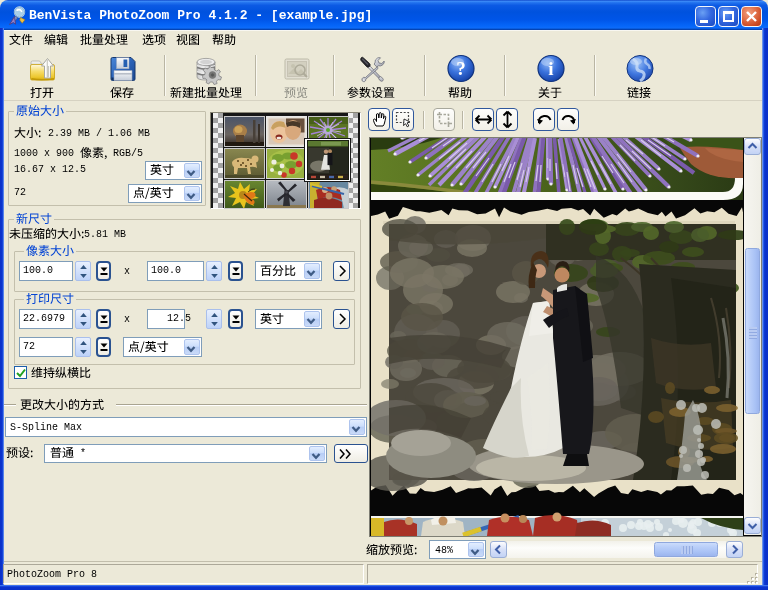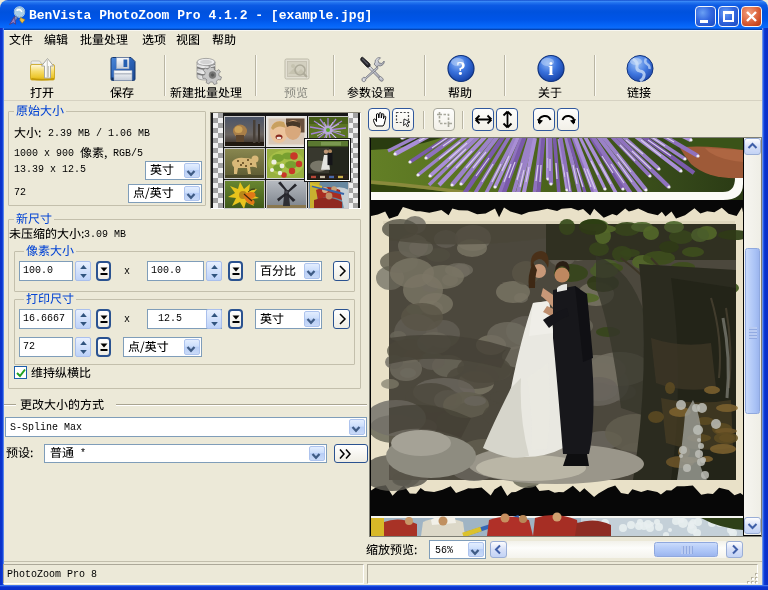--- a/index.html
+++ b/index.html
@@ -220,21 +220,21 @@
   </svg>
 <svg class="t" style="left:13px;top:123px" width="30" height="21" viewBox="0 0 30 21">
     <path d="M1.7 7.3H12.3V8.3H1.7ZM7.6 7.7Q8 9.2 8.7 10.4Q9.3 11.7 10.3 12.6Q11.3 13.5 12.5 14Q12.4 14.1 12.3 14.3Q12.1 14.5 12 14.6Q11.9 14.8 11.8 14.9Q10.5 14.3 9.5 13.3Q8.5 12.3 7.8 10.9Q7.1 9.6 6.7 8ZM6.5 3.9H7.5Q7.5 4.7 7.5 5.7Q7.4 6.6 7.3 7.7Q7.2 8.7 6.8 9.7Q6.5 10.8 5.9 11.7Q5.3 12.7 4.4 13.5Q3.5 14.3 2.2 15Q2.1 14.8 1.9 14.5Q1.7 14.3 1.5 14.1Q2.8 13.6 3.6 12.8Q4.5 12.1 5 11.2Q5.6 10.3 5.9 9.3Q6.2 8.3 6.3 7.4Q6.4 6.4 6.5 5.5Q6.5 4.6 6.5 3.9Z M18.5 4.1H19.6V13.7Q19.6 14.2 19.4 14.4Q19.3 14.7 18.9 14.8Q18.6 14.9 18 14.9Q17.4 15 16.6 15Q16.6 14.8 16.5 14.7Q16.4 14.5 16.4 14.3Q16.3 14.1 16.2 14Q16.6 14 17 14Q17.5 14 17.8 14Q18.1 14 18.2 14Q18.4 14 18.4 13.9Q18.5 13.8 18.5 13.7ZM21.4 7.1 22.4 6.8Q22.9 7.6 23.4 8.6Q23.8 9.6 24.2 10.5Q24.6 11.4 24.7 12.1L23.7 12.6Q23.5 11.8 23.2 10.9Q22.9 10 22.4 9Q21.9 8 21.4 7.1ZM15.4 6.9 16.5 7.1Q16.3 7.9 16 8.9Q15.7 9.9 15.3 10.8Q14.8 11.7 14.3 12.4Q14.2 12.3 14 12.2Q13.8 12.1 13.7 12Q13.5 11.9 13.4 11.8Q13.9 11.2 14.3 10.4Q14.7 9.5 15 8.6Q15.2 7.7 15.4 6.9Z M26.7 9.4Q26.4 9.4 26.1 9.1Q25.9 8.9 25.9 8.5Q25.9 8.1 26.1 7.8Q26.4 7.6 26.7 7.6Q27.1 7.6 27.3 7.8Q27.5 8.1 27.5 8.5Q27.5 8.9 27.3 9.1Q27.1 9.4 26.7 9.4ZM26.7 14.2Q26.4 14.2 26.1 13.9Q25.9 13.7 25.9 13.3Q25.9 12.9 26.1 12.6Q26.4 12.4 26.7 12.4Q27.1 12.4 27.3 12.6Q27.5 12.9 27.5 13.3Q27.5 13.7 27.3 13.9Q27.1 14.2 26.7 14.2Z" fill="#000"></path>
   </svg>
 <div style="position:absolute;left:48px;top:127px;font:10px 'Liberation Mono',monospace;color:#000;line-height:13px;white-space:pre">2.39 MB / 1.06 MB</div>
 <div style="position:absolute;left:14px;top:147px;font:10px 'Liberation Mono',monospace;color:#000;line-height:13px;white-space:pre">1000 x 900</div>
 <svg class="t" style="left:79px;top:143px" width="30" height="21" viewBox="0 0 30 21">
     <path d="M6.7 4.8H9.6V5.5H6.7ZM6.2 7.2V8.3H10.9V7.2ZM5.3 6.4H11.8V9.1H5.3ZM7.2 9.7 7.9 9.3Q8.4 9.7 8.8 10.3Q9.2 10.9 9.4 11.5Q9.6 12.2 9.6 12.8Q9.6 13.4 9.5 13.8Q9.3 14.3 9.1 14.5Q8.8 14.8 8.6 14.9Q8.3 15 8 15Q7.7 15 7.3 14.9Q7.3 14.8 7.2 14.5Q7.2 14.3 7 14.1Q7.3 14.1 7.5 14.1Q7.7 14.2 7.8 14.2Q8 14.2 8.1 14.1Q8.3 14.1 8.4 13.9Q8.6 13.8 8.7 13.4Q8.7 13 8.7 12.6Q8.7 12.1 8.5 11.6Q8.3 11 8 10.5Q7.7 10 7.2 9.7ZM8 10.3 8.6 10.6Q8.2 11 7.5 11.4Q6.9 11.9 6.3 12.2Q5.6 12.6 5 12.8Q4.9 12.6 4.7 12.4Q4.6 12.3 4.5 12.1Q5 12 5.7 11.7Q6.4 11.4 7 11Q7.6 10.7 8 10.3ZM8.6 11.4 9.3 11.8Q8.8 12.3 8 12.9Q7.3 13.4 6.5 13.8Q5.7 14.3 4.9 14.5Q4.8 14.4 4.6 14.2Q4.5 14 4.3 13.8Q5.1 13.6 5.9 13.2Q6.7 12.9 7.4 12.4Q8.2 11.9 8.6 11.4ZM11.3 9.5 11.9 10.2Q11.5 10.4 11 10.7Q10.6 10.9 10.1 11.2Q9.6 11.4 9.2 11.6L8.7 11.1Q9.1 10.9 9.6 10.6Q10 10.4 10.5 10.1Q11 9.8 11.3 9.5ZM6.8 3.9 7.7 4.1Q7.3 5 6.5 6Q5.8 6.9 4.7 7.7Q4.6 7.6 4.5 7.5Q4.4 7.4 4.3 7.3Q4.2 7.2 4.1 7.1Q4.7 6.6 5.3 6.1Q5.8 5.5 6.2 5Q6.6 4.4 6.8 3.9ZM9.3 4.8H9.5L9.7 4.7L10.2 5.1Q9.9 5.6 9.5 6.2Q9.1 6.7 8.7 7.1Q8.6 7 8.4 6.8Q8.3 6.6 8.2 6.5Q8.4 6.3 8.6 6.1Q8.8 5.8 9 5.5Q9.2 5.2 9.3 4.9ZM10.6 10.6Q10.7 11.2 11 11.8Q11.3 12.4 11.8 12.8Q12.2 13.3 12.7 13.6Q12.5 13.7 12.3 13.9Q12.1 14.1 12 14.3Q11.2 13.8 10.7 12.8Q10.1 11.9 9.8 10.8ZM8.3 6.7H9V6.8Q9 7.1 9 7.5Q8.9 7.9 8.7 8.4Q8.5 8.8 8 9.3Q7.6 9.8 6.8 10.2Q6.1 10.7 5 11Q4.9 10.9 4.7 10.7Q4.6 10.5 4.4 10.4Q5.5 10.1 6.2 9.7Q6.9 9.3 7.3 8.9Q7.7 8.5 7.9 8.1Q8.1 7.7 8.2 7.3Q8.3 7 8.3 6.7ZM4.1 3.9 5 4.2Q4.7 5.2 4.2 6.2Q3.7 7.2 3.1 8.1Q2.5 9 1.9 9.7Q1.8 9.6 1.7 9.4Q1.6 9.2 1.5 9Q1.4 8.8 1.3 8.7Q1.9 8.1 2.4 7.4Q2.9 6.6 3.4 5.7Q3.8 4.8 4.1 3.9ZM2.9 7.2 3.8 6.2 3.8 6.3V14.9H2.9Z M21.1 10.7 21.8 10.2Q22.2 10.5 22.7 10.8Q23.1 11.1 23.5 11.5Q23.9 11.8 24.2 12.1L23.4 12.6Q23.2 12.3 22.8 12Q22.4 11.6 21.9 11.3Q21.5 10.9 21.1 10.7ZM20.6 13 21.3 12.5Q21.8 12.7 22.4 13Q22.9 13.3 23.4 13.6Q24 13.9 24.3 14.2L23.5 14.8Q23.2 14.5 22.7 14.2Q22.2 13.9 21.7 13.6Q21.1 13.2 20.6 13ZM16.5 12.5 17.4 12.8Q17 13.2 16.4 13.6Q15.9 13.9 15.3 14.3Q14.8 14.6 14.3 14.8Q14.2 14.7 14.1 14.6Q13.9 14.5 13.8 14.4Q13.6 14.2 13.5 14.2Q14.3 13.8 15.1 13.4Q15.9 13 16.5 12.5ZM18.5 3.9H19.5V8.2H18.5ZM14.2 4.8H23.8V5.5H14.2ZM14.9 6.2H23.2V7H14.9ZM13.6 7.7H24.4V8.5H13.6ZM14.4 12.4Q14.4 12.3 14.3 12.2Q14.3 12 14.2 11.9Q14.2 11.7 14.2 11.6Q14.5 11.5 14.9 11.4Q15.3 11.3 15.8 11.1Q16.1 11.1 16.5 10.9Q17 10.7 17.5 10.5Q18.1 10.3 18.8 10Q19.4 9.7 20.1 9.4Q20.7 9.1 21.3 8.7L22 9.4Q20.3 10.3 18.5 10.9Q16.7 11.6 15 12V12.1Q15 12.1 14.9 12.1Q14.8 12.1 14.7 12.2Q14.6 12.2 14.5 12.3Q14.4 12.4 14.4 12.4ZM14.4 12.4 14.4 11.8 15 11.5 22.7 11.2Q22.7 11.3 22.8 11.5Q22.8 11.7 22.9 11.8Q21 11.9 19.7 12Q18.4 12.1 17.5 12.1Q16.6 12.2 16 12.2Q15.5 12.3 15.1 12.3Q14.8 12.3 14.7 12.3Q14.5 12.4 14.4 12.4ZM15.3 10.5Q15.3 10.4 15.2 10.2Q15.2 10.1 15.1 9.9Q15.1 9.8 15 9.7Q15.2 9.7 15.4 9.6Q15.6 9.5 15.9 9.4Q16.1 9.4 16.5 9.2Q16.9 9 17.4 8.7Q17.9 8.4 18.3 8.1L19 8.7Q18.2 9.1 17.4 9.5Q16.6 9.8 15.9 10.1V10.1Q15.9 10.1 15.8 10.1Q15.7 10.2 15.6 10.2Q15.5 10.3 15.4 10.4Q15.3 10.4 15.3 10.5ZM15.3 10.5 15.3 9.9 15.8 9.7 20.2 9.5Q20.1 9.6 20.1 9.8Q20 10 20 10.1Q18.8 10.2 18 10.2Q17.2 10.3 16.7 10.3Q16.2 10.3 15.9 10.4Q15.7 10.4 15.5 10.4Q15.4 10.5 15.3 10.5ZM18.7 11.6H19.7V13.9Q19.7 14.3 19.6 14.5Q19.5 14.7 19.1 14.8Q18.8 14.9 18.4 14.9Q17.9 14.9 17.3 14.9Q17.2 14.7 17.1 14.5Q17 14.2 16.9 14Q17.3 14 17.6 14.1Q17.9 14.1 18.1 14.1Q18.4 14.1 18.5 14.1Q18.6 14 18.7 14Q18.7 14 18.7 13.9Z M25.9 16.3 25.6 15.6Q26.2 15.4 26.5 14.9Q26.9 14.5 26.9 14L26.8 12.9L27.3 13.8Q27.2 13.9 27 14Q26.9 14 26.7 14Q26.4 14 26.2 13.8Q25.9 13.6 25.9 13.2Q25.9 12.8 26.2 12.6Q26.4 12.4 26.8 12.4Q27.2 12.4 27.5 12.8Q27.7 13.1 27.7 13.7Q27.7 14.6 27.2 15.3Q26.8 16 25.9 16.3Z" fill="#000"></path>
   </svg>
 <div style="position:absolute;left:113px;top:147px;font:10px 'Liberation Mono',monospace;color:#000;line-height:13px;white-space:pre">RGB/5</div>
-<div style="position:absolute;left:14px;top:163px;font:10px 'Liberation Mono',monospace;color:#000;line-height:13px;white-space:pre">13.39 x 12.5</div>
+<div style="position:absolute;left:14px;top:163px;font:10px 'Liberation Mono',monospace;color:#000;line-height:13px;white-space:pre">16.67 x 12.5</div>
 <div class="cb" style="left:145px;top:161px;width:57px;height:19px">
     <div class="cbb">
       <svg class="a" style="right:3px;top:6px" width="10" height="8">
         <path d="M1.5 1 L5 4.8 L8.5 1" stroke="#3F5C85" stroke-width="2.2" fill="none"></path>
       </svg>
     </div>
   </div>
 <svg class="t" style="left:149px;top:160px" width="27" height="21" viewBox="0 0 27 21">
     <path d="M1.7 10.6H12.3V11.6H1.7ZM2.9 7.8H11.2V11H10.2V8.7H3.8V11H2.9ZM6.4 6.5H7.5V9.8Q7.5 10.5 7.3 11.1Q7.2 11.7 6.9 12.2Q6.6 12.8 6 13.3Q5.4 13.8 4.4 14.2Q3.5 14.7 2 15Q2 14.9 1.9 14.7Q1.8 14.6 1.7 14.4Q1.5 14.3 1.4 14.2Q2.8 13.9 3.7 13.5Q4.6 13.1 5.2 12.7Q5.7 12.3 6 11.8Q6.3 11.3 6.4 10.8Q6.4 10.3 6.4 9.8ZM7.6 11Q8.2 12.3 9.4 13.1Q10.7 13.9 12.6 14.1Q12.5 14.2 12.4 14.4Q12.3 14.5 12.2 14.7Q12.1 14.9 12 15Q10.7 14.8 9.6 14.3Q8.6 13.8 7.9 13Q7.2 12.3 6.7 11.2ZM1.8 5H12.2V5.9H1.8ZM4.3 3.9H5.3V7.1H4.3ZM8.7 3.9H9.6V7.1H8.7Z M13.6 6.4H24.4V7.4H13.6ZM20.6 3.9H21.6V13.6Q21.6 14.1 21.4 14.4Q21.3 14.7 20.9 14.8Q20.5 14.9 19.8 15Q19.1 15 18.1 15Q18.1 14.8 18 14.6Q18 14.5 17.9 14.3Q17.8 14.1 17.7 13.9Q18.3 13.9 18.8 13.9Q19.3 13.9 19.6 13.9Q20 13.9 20.2 13.9Q20.4 13.9 20.5 13.8Q20.6 13.8 20.6 13.6ZM15 9.1 15.8 8.6Q16.2 9 16.7 9.5Q17.1 10.1 17.5 10.6Q17.8 11.1 18 11.6L17.1 12.1Q17 11.7 16.6 11.1Q16.3 10.6 15.8 10.1Q15.4 9.5 15 9.1Z" fill="#000"></path>
   </svg>
@@ -478,21 +478,21 @@
     <rect x="31" y="38.5" width="5" height="2.5" fill="#C8B048"></rect>
   </svg>
 <div class="gb" style="left:8px;top:219px;width:353px;height:170px"></div>
 <div class="gl" style="left:14px;top:212px;width:40px;height:12px"></div>
 <svg class="t" style="left:15px;top:209px" width="39" height="21" viewBox="0 0 39 21">
     <path d="M8 7.9H12.5V8.8H8ZM1.7 5.2H7V6H1.7ZM1.6 9.9H7.1V10.8H1.6ZM1.5 7.9H7.2V8.7H1.5ZM10.3 8.3H11.2V14.9H10.3ZM2.5 6.2 3.3 6Q3.5 6.4 3.6 6.9Q3.7 7.3 3.8 7.7L2.9 7.9Q2.9 7.6 2.8 7.1Q2.7 6.6 2.5 6.2ZM5.5 6 6.4 6.2Q6.2 6.7 6 7.3Q5.8 7.8 5.6 8.2L4.8 8Q4.9 7.7 5 7.4Q5.2 7 5.3 6.7Q5.4 6.3 5.5 6ZM11.4 4.1 12.2 4.8Q11.6 5 10.9 5.2Q10.1 5.4 9.4 5.5Q8.6 5.7 7.9 5.8Q7.9 5.6 7.8 5.4Q7.7 5.2 7.6 5.1Q8.3 4.9 9 4.8Q9.7 4.6 10.3 4.5Q10.9 4.3 11.4 4.1ZM3.5 4.1 4.4 3.9Q4.6 4.2 4.8 4.7Q5 5.1 5.1 5.4L4.2 5.7Q4.1 5.4 3.9 4.9Q3.7 4.5 3.5 4.1ZM4 8.4H4.9V13.8Q4.9 14.1 4.8 14.3Q4.7 14.5 4.5 14.6Q4.3 14.7 4 14.7Q3.6 14.7 3.2 14.7Q3.2 14.5 3.1 14.3Q3 14.1 2.9 13.9Q3.2 13.9 3.5 13.9Q3.7 13.9 3.8 13.9Q4 13.9 4 13.8ZM7.6 5.1H8.5V9.2Q8.5 9.8 8.5 10.6Q8.4 11.3 8.3 12.1Q8.2 12.9 7.9 13.6Q7.7 14.3 7.3 14.9Q7.2 14.8 7.1 14.6Q6.9 14.5 6.8 14.4Q6.6 14.3 6.5 14.3Q7 13.6 7.3 12.7Q7.5 11.8 7.6 10.9Q7.6 10 7.6 9.2ZM5.3 11.5 6 11.1Q6.3 11.6 6.5 12.1Q6.8 12.6 7 13L6.3 13.4Q6.1 13 5.9 12.5Q5.6 11.9 5.3 11.5ZM2.6 11.2 3.4 11.4Q3.2 12 2.8 12.6Q2.5 13.2 2.1 13.7Q2 13.6 1.8 13.4Q1.6 13.3 1.5 13.2Q1.8 12.8 2.1 12.3Q2.4 11.7 2.6 11.2Z M20 8.9Q20.5 10.8 21.6 12.1Q22.7 13.5 24.5 14.1Q24.4 14.2 24.3 14.3Q24.1 14.5 24 14.6Q23.9 14.8 23.8 14.9Q22.6 14.5 21.6 13.6Q20.7 12.8 20.1 11.7Q19.5 10.5 19.1 9.1ZM15.7 4.5H23.4V9.2H15.7V8.3H22.4V5.4H15.7ZM15.1 4.5H16.1V7.9Q16.1 8.7 16.1 9.6Q16 10.5 15.8 11.5Q15.6 12.5 15.2 13.4Q14.8 14.3 14.2 15Q14.1 14.9 14 14.8Q13.8 14.6 13.6 14.5Q13.5 14.4 13.4 14.3Q14 13.6 14.3 12.8Q14.7 12 14.8 11.2Q15 10.3 15.1 9.4Q15.1 8.6 15.1 7.9Z M25.6 6.4H36.4V7.4H25.6ZM32.6 3.9H33.6V13.6Q33.6 14.1 33.4 14.4Q33.3 14.7 32.9 14.8Q32.5 14.9 31.8 15Q31.1 15 30.1 15Q30.1 14.8 30 14.6Q30 14.5 29.9 14.3Q29.8 14.1 29.7 13.9Q30.3 13.9 30.8 13.9Q31.3 13.9 31.6 13.9Q32 13.9 32.2 13.9Q32.4 13.9 32.5 13.8Q32.6 13.8 32.6 13.6ZM27 9.1 27.8 8.6Q28.2 9 28.7 9.5Q29.1 10.1 29.5 10.6Q29.8 11.1 30 11.6L29.1 12.1Q29 11.7 28.6 11.1Q28.3 10.6 27.8 10.1Q27.4 9.5 27 9.1Z" fill="#0646D4"></path>
   </svg>
 <svg class="t" style="left:8px;top:224px" width="78" height="21" viewBox="0 0 78 21">
     <path d="M1.7 8.8H12.3V9.8H1.7ZM2.6 5.9H11.5V6.8H2.6ZM6.5 3.9H7.5V15H6.5ZM6.2 9.3 7.1 9.7Q6.6 10.4 6.1 11.1Q5.5 11.8 4.8 12.4Q4.2 13 3.5 13.5Q2.8 14 2.1 14.3Q2 14.2 1.9 14Q1.8 13.9 1.6 13.7Q1.5 13.6 1.4 13.5Q2.1 13.2 2.8 12.7Q3.5 12.3 4.1 11.7Q4.8 11.2 5.3 10.6Q5.8 10 6.2 9.3ZM7.7 9.3Q8.1 9.9 8.7 10.6Q9.2 11.2 9.9 11.7Q10.5 12.3 11.2 12.7Q11.9 13.2 12.6 13.5Q12.5 13.6 12.4 13.7Q12.2 13.9 12.1 14Q12 14.2 11.9 14.3Q11.2 14 10.5 13.5Q9.8 13 9.1 12.4Q8.5 11.7 7.9 11.1Q7.4 10.4 6.9 9.7Z M14.9 4.5H24.5V5.4H14.9ZM14.4 4.5H15.3V8.4Q15.3 9.1 15.2 9.9Q15.2 10.8 15.1 11.7Q15 12.6 14.8 13.4Q14.5 14.3 14.2 15Q14.1 14.9 13.9 14.8Q13.8 14.7 13.6 14.6Q13.5 14.5 13.4 14.4Q13.7 13.8 13.9 13Q14.1 12.2 14.2 11.4Q14.3 10.6 14.3 9.8Q14.4 9 14.4 8.4ZM15.3 13.5H24.4V14.5H15.3ZM16.1 8.6H23.9V9.5H16.1ZM19.3 6H20.3V14.1H19.3ZM21.2 10.8 21.9 10.3Q22.4 10.7 22.9 11.2Q23.4 11.7 23.6 12.1L22.9 12.7Q22.7 12.4 22.5 12.1Q22.2 11.7 21.9 11.4Q21.5 11 21.2 10.8Z M25.8 11.8Q25.8 11.7 25.8 11.6Q25.7 11.4 25.6 11.3Q25.6 11.1 25.5 11Q25.7 11 25.9 10.8Q26.1 10.6 26.4 10.2Q26.5 10.1 26.8 9.7Q27 9.3 27.3 8.8Q27.7 8.3 28 7.7Q28.3 7.1 28.6 6.5L29.3 7Q28.7 8.2 28 9.3Q27.2 10.5 26.4 11.4V11.4Q26.4 11.4 26.3 11.4Q26.3 11.5 26.1 11.5Q26 11.6 25.9 11.7Q25.8 11.8 25.8 11.8ZM25.8 11.8 25.8 11.1 26.2 10.8 28.8 10.2Q28.8 10.4 28.8 10.6Q28.8 10.8 28.8 11Q27.9 11.2 27.4 11.3Q26.8 11.5 26.5 11.6Q26.2 11.7 26.1 11.7Q25.9 11.8 25.8 11.8ZM25.7 8.9Q25.7 8.8 25.7 8.7Q25.6 8.5 25.6 8.4Q25.5 8.2 25.4 8.1Q25.6 8 25.8 7.8Q25.9 7.6 26.1 7.3Q26.2 7.2 26.4 6.8Q26.6 6.5 26.8 6Q27 5.6 27.3 5Q27.5 4.5 27.7 3.9L28.5 4.3Q28.2 5.1 27.9 5.8Q27.5 6.5 27.1 7.2Q26.7 7.9 26.3 8.4V8.5Q26.3 8.5 26.2 8.5Q26.1 8.6 26 8.6Q25.9 8.7 25.8 8.8Q25.7 8.9 25.7 8.9ZM25.7 8.9 25.7 8.2 26.2 8 28.2 7.8Q28.2 8 28.2 8.2Q28.2 8.4 28.2 8.6Q27.4 8.6 27 8.7Q26.6 8.8 26.3 8.8Q26.1 8.8 25.9 8.9Q25.8 8.9 25.7 8.9ZM25.5 13.3Q26.2 13.1 27.2 12.8Q28.1 12.4 29.1 12.1L29.3 12.9Q28.4 13.2 27.4 13.6Q26.5 14 25.7 14.3ZM33.4 7.5 34.4 7.7Q34.2 8.2 34.1 8.8Q33.9 9.3 33.8 9.7L33 9.6Q33.1 9.3 33.1 8.9Q33.2 8.5 33.3 8.2Q33.4 7.8 33.4 7.5ZM29.4 5.1H36.4V6.9H35.5V5.9H30.3V7H29.4ZM30.7 6.7 31.5 6.9Q31.3 7.6 31 8.4Q30.6 9.2 30.2 9.9Q29.8 10.6 29.3 11.1Q29.2 11 29.1 10.8Q28.9 10.6 28.8 10.5Q29.2 10 29.6 9.3Q30 8.7 30.2 8Q30.5 7.3 30.7 6.7ZM31.6 7.2H36.3V8H31.6ZM32.2 11.3H35.6V12.1H32.2ZM31.8 9.2H36.1V14.9H35.2V9.9H32.6V15H31.8ZM30 9.1 30.8 8.3 30.9 8.3V15H30ZM32.1 4.1 32.9 3.9Q33.1 4.2 33.3 4.6Q33.5 4.9 33.6 5.2L32.7 5.5Q32.6 5.3 32.4 4.9Q32.2 4.5 32.1 4.1ZM32.2 13.6H35.6V14.4H32.2Z M38.6 5.8H42.2V13.7H38.6V12.8H41.4V6.7H38.6ZM38 5.8H38.9V14.7H38ZM38.5 9.2H41.8V10H38.5ZM39.8 3.9 40.9 4.1Q40.7 4.6 40.5 5.2Q40.3 5.8 40.1 6.2L39.3 6Q39.4 5.7 39.5 5.3Q39.6 5 39.7 4.6Q39.8 4.2 39.8 3.9ZM43.9 5.8H47.6V6.7H43.9ZM47.3 5.8H48.2Q48.2 5.8 48.2 5.9Q48.2 6 48.2 6.1Q48.2 6.2 48.2 6.3Q48.1 8.3 48 9.8Q48 11.2 47.9 12.1Q47.8 13 47.6 13.5Q47.5 14 47.3 14.2Q47.1 14.5 46.9 14.6Q46.7 14.7 46.3 14.8Q46 14.8 45.5 14.8Q45.1 14.8 44.5 14.7Q44.5 14.5 44.4 14.3Q44.4 14 44.2 13.8Q44.8 13.9 45.3 13.9Q45.8 13.9 46 13.9Q46.2 13.9 46.3 13.8Q46.4 13.8 46.5 13.7Q46.7 13.5 46.8 13Q46.9 12.5 47 11.6Q47.1 10.7 47.1 9.4Q47.2 8 47.3 6ZM44.2 3.9 45.1 4.1Q44.9 5 44.6 5.8Q44.3 6.7 43.9 7.4Q43.5 8.2 43.1 8.8Q43 8.7 42.9 8.6Q42.7 8.5 42.6 8.4Q42.4 8.3 42.3 8.2Q42.7 7.7 43.1 7Q43.4 6.3 43.7 5.5Q44 4.7 44.2 3.9ZM43.6 9 44.4 8.5Q44.7 8.9 45.1 9.4Q45.4 9.9 45.7 10.4Q46 10.9 46.2 11.2L45.4 11.8Q45.2 11.4 44.9 10.9Q44.6 10.4 44.3 9.9Q43.9 9.4 43.6 9Z M49.7 7.3H60.3V8.3H49.7ZM55.6 7.7Q56 9.2 56.7 10.4Q57.3 11.7 58.3 12.6Q59.3 13.5 60.5 14Q60.4 14.1 60.3 14.3Q60.1 14.5 60 14.6Q59.9 14.8 59.8 14.9Q58.5 14.3 57.5 13.3Q56.5 12.3 55.8 10.9Q55.1 9.6 54.7 8ZM54.5 3.9H55.5Q55.5 4.7 55.5 5.7Q55.4 6.6 55.3 7.7Q55.2 8.7 54.8 9.7Q54.5 10.8 53.9 11.7Q53.3 12.7 52.4 13.5Q51.5 14.3 50.2 15Q50.1 14.8 49.9 14.5Q49.7 14.3 49.5 14.1Q50.8 13.6 51.6 12.8Q52.5 12.1 53 11.2Q53.6 10.3 53.9 9.3Q54.2 8.3 54.3 7.4Q54.4 6.4 54.5 5.5Q54.5 4.6 54.5 3.9Z M66.5 4.1H67.6V13.7Q67.6 14.2 67.4 14.4Q67.3 14.7 66.9 14.8Q66.6 14.9 66 14.9Q65.4 15 64.6 15Q64.6 14.8 64.5 14.7Q64.4 14.5 64.4 14.3Q64.3 14.1 64.2 14Q64.6 14 65 14Q65.5 14 65.8 14Q66.1 14 66.2 14Q66.4 14 66.4 13.9Q66.5 13.8 66.5 13.7ZM69.4 7.1 70.4 6.8Q70.9 7.6 71.4 8.6Q71.8 9.6 72.2 10.5Q72.6 11.4 72.7 12.1L71.7 12.6Q71.5 11.8 71.2 10.9Q70.9 10 70.4 9Q69.9 8 69.4 7.1ZM63.4 6.9 64.5 7.1Q64.3 7.9 64 8.9Q63.7 9.9 63.3 10.8Q62.8 11.7 62.3 12.4Q62.2 12.3 62 12.2Q61.8 12.1 61.7 12Q61.5 11.9 61.4 11.8Q61.9 11.2 62.3 10.4Q62.7 9.5 63 8.6Q63.2 7.7 63.4 6.9Z M74.7 9.4Q74.4 9.4 74.1 9.1Q73.9 8.9 73.9 8.5Q73.9 8.1 74.1 7.8Q74.4 7.6 74.7 7.6Q75.1 7.6 75.3 7.8Q75.5 8.1 75.5 8.5Q75.5 8.9 75.3 9.1Q75.1 9.4 74.7 9.4ZM74.7 14.2Q74.4 14.2 74.1 13.9Q73.9 13.7 73.9 13.3Q73.9 12.9 74.1 12.6Q74.4 12.4 74.7 12.4Q75.1 12.4 75.3 12.6Q75.5 12.9 75.5 13.3Q75.5 13.7 75.3 13.9Q75.1 14.2 74.7 14.2Z" fill="#000"></path>
   </svg>
-<div style="position:absolute;left:84px;top:228px;font:10px 'Liberation Mono',monospace;color:#000;line-height:13px;white-space:pre">3.09 MB</div>
+<div style="position:absolute;left:84px;top:228px;font:10px 'Liberation Mono',monospace;color:#000;line-height:13px;white-space:pre">5.81 MB</div>
 <div class="gb" style="left:14px;top:251px;width:341px;height:41px"></div>
 <div class="gl" style="left:24px;top:244px;width:52px;height:12px"></div>
 <svg class="t" style="left:25px;top:241px" width="51" height="21" viewBox="0 0 51 21">
     <path d="M6.7 4.8H9.6V5.5H6.7ZM6.2 7.2V8.3H10.9V7.2ZM5.3 6.4H11.8V9.1H5.3ZM7.2 9.7 7.9 9.3Q8.4 9.7 8.8 10.3Q9.2 10.9 9.4 11.5Q9.6 12.2 9.6 12.8Q9.6 13.4 9.5 13.8Q9.3 14.3 9.1 14.5Q8.8 14.8 8.6 14.9Q8.3 15 8 15Q7.7 15 7.3 14.9Q7.3 14.8 7.2 14.5Q7.2 14.3 7 14.1Q7.3 14.1 7.5 14.1Q7.7 14.2 7.8 14.2Q8 14.2 8.1 14.1Q8.3 14.1 8.4 13.9Q8.6 13.8 8.7 13.4Q8.7 13 8.7 12.6Q8.7 12.1 8.5 11.6Q8.3 11 8 10.5Q7.7 10 7.2 9.7ZM8 10.3 8.6 10.6Q8.2 11 7.5 11.4Q6.9 11.9 6.3 12.2Q5.6 12.6 5 12.8Q4.9 12.6 4.7 12.4Q4.6 12.3 4.5 12.1Q5 12 5.7 11.7Q6.4 11.4 7 11Q7.6 10.7 8 10.3ZM8.6 11.4 9.3 11.8Q8.8 12.3 8 12.9Q7.3 13.4 6.5 13.8Q5.7 14.3 4.9 14.5Q4.8 14.4 4.6 14.2Q4.5 14 4.3 13.8Q5.1 13.6 5.9 13.2Q6.7 12.9 7.4 12.4Q8.2 11.9 8.6 11.4ZM11.3 9.5 11.9 10.2Q11.5 10.4 11 10.7Q10.6 10.9 10.1 11.2Q9.6 11.4 9.2 11.6L8.7 11.1Q9.1 10.9 9.6 10.6Q10 10.4 10.5 10.1Q11 9.8 11.3 9.5ZM6.8 3.9 7.7 4.1Q7.3 5 6.5 6Q5.8 6.9 4.7 7.7Q4.6 7.6 4.5 7.5Q4.4 7.4 4.3 7.3Q4.2 7.2 4.1 7.1Q4.7 6.6 5.3 6.1Q5.8 5.5 6.2 5Q6.6 4.4 6.8 3.9ZM9.3 4.8H9.5L9.7 4.7L10.2 5.1Q9.9 5.6 9.5 6.2Q9.1 6.7 8.7 7.1Q8.6 7 8.4 6.8Q8.3 6.6 8.2 6.5Q8.4 6.3 8.6 6.1Q8.8 5.8 9 5.5Q9.2 5.2 9.3 4.9ZM10.6 10.6Q10.7 11.2 11 11.8Q11.3 12.4 11.8 12.8Q12.2 13.3 12.7 13.6Q12.5 13.7 12.3 13.9Q12.1 14.1 12 14.3Q11.2 13.8 10.7 12.8Q10.1 11.9 9.8 10.8ZM8.3 6.7H9V6.8Q9 7.1 9 7.5Q8.9 7.9 8.7 8.4Q8.5 8.8 8 9.3Q7.6 9.8 6.8 10.2Q6.1 10.7 5 11Q4.9 10.9 4.7 10.7Q4.6 10.5 4.4 10.4Q5.5 10.1 6.2 9.7Q6.9 9.3 7.3 8.9Q7.7 8.5 7.9 8.1Q8.1 7.7 8.2 7.3Q8.3 7 8.3 6.7ZM4.1 3.9 5 4.2Q4.7 5.2 4.2 6.2Q3.7 7.2 3.1 8.1Q2.5 9 1.9 9.7Q1.8 9.6 1.7 9.4Q1.6 9.2 1.5 9Q1.4 8.8 1.3 8.7Q1.9 8.1 2.4 7.4Q2.9 6.6 3.4 5.7Q3.8 4.8 4.1 3.9ZM2.9 7.2 3.8 6.2 3.8 6.3V14.9H2.9Z M21.1 10.7 21.8 10.2Q22.2 10.5 22.7 10.8Q23.1 11.1 23.5 11.5Q23.9 11.8 24.2 12.1L23.4 12.6Q23.2 12.3 22.8 12Q22.4 11.6 21.9 11.3Q21.5 10.9 21.1 10.7ZM20.6 13 21.3 12.5Q21.8 12.7 22.4 13Q22.9 13.3 23.4 13.6Q24 13.9 24.3 14.2L23.5 14.8Q23.2 14.5 22.7 14.2Q22.2 13.9 21.7 13.6Q21.1 13.2 20.6 13ZM16.5 12.5 17.4 12.8Q17 13.2 16.4 13.6Q15.9 13.9 15.3 14.3Q14.8 14.6 14.3 14.8Q14.2 14.7 14.1 14.6Q13.9 14.5 13.8 14.4Q13.6 14.2 13.5 14.2Q14.3 13.8 15.1 13.4Q15.9 13 16.5 12.5ZM18.5 3.9H19.5V8.2H18.5ZM14.2 4.8H23.8V5.5H14.2ZM14.9 6.2H23.2V7H14.9ZM13.6 7.7H24.4V8.5H13.6ZM14.4 12.4Q14.4 12.3 14.3 12.2Q14.3 12 14.2 11.9Q14.2 11.7 14.2 11.6Q14.5 11.5 14.9 11.4Q15.3 11.3 15.8 11.1Q16.1 11.1 16.5 10.9Q17 10.7 17.5 10.5Q18.1 10.3 18.8 10Q19.4 9.7 20.1 9.4Q20.7 9.1 21.3 8.7L22 9.4Q20.3 10.3 18.5 10.9Q16.7 11.6 15 12V12.1Q15 12.1 14.9 12.1Q14.8 12.1 14.7 12.2Q14.6 12.2 14.5 12.3Q14.4 12.4 14.4 12.4ZM14.4 12.4 14.4 11.8 15 11.5 22.7 11.2Q22.7 11.3 22.8 11.5Q22.8 11.7 22.9 11.8Q21 11.9 19.7 12Q18.4 12.1 17.5 12.1Q16.6 12.2 16 12.2Q15.5 12.3 15.1 12.3Q14.8 12.3 14.7 12.3Q14.5 12.4 14.4 12.4ZM15.3 10.5Q15.3 10.4 15.2 10.2Q15.2 10.1 15.1 9.9Q15.1 9.8 15 9.7Q15.2 9.7 15.4 9.6Q15.6 9.5 15.9 9.4Q16.1 9.4 16.5 9.2Q16.9 9 17.4 8.7Q17.9 8.4 18.3 8.1L19 8.7Q18.2 9.1 17.4 9.5Q16.6 9.8 15.9 10.1V10.1Q15.9 10.1 15.8 10.1Q15.7 10.2 15.6 10.2Q15.5 10.3 15.4 10.4Q15.3 10.4 15.3 10.5ZM15.3 10.5 15.3 9.9 15.8 9.7 20.2 9.5Q20.1 9.6 20.1 9.8Q20 10 20 10.1Q18.8 10.2 18 10.2Q17.2 10.3 16.7 10.3Q16.2 10.3 15.9 10.4Q15.7 10.4 15.5 10.4Q15.4 10.5 15.3 10.5ZM18.7 11.6H19.7V13.9Q19.7 14.3 19.6 14.5Q19.5 14.7 19.1 14.8Q18.8 14.9 18.4 14.9Q17.9 14.9 17.3 14.9Q17.2 14.7 17.1 14.5Q17 14.2 16.9 14Q17.3 14 17.6 14.1Q17.9 14.1 18.1 14.1Q18.4 14.1 18.5 14.1Q18.6 14 18.7 14Q18.7 14 18.7 13.9Z M25.7 7.3H36.3V8.3H25.7ZM31.6 7.7Q32 9.2 32.7 10.4Q33.3 11.7 34.3 12.6Q35.3 13.5 36.5 14Q36.4 14.1 36.3 14.3Q36.1 14.5 36 14.6Q35.9 14.8 35.8 14.9Q34.5 14.3 33.5 13.3Q32.5 12.3 31.8 10.9Q31.1 9.6 30.7 8ZM30.5 3.9H31.5Q31.5 4.7 31.5 5.7Q31.4 6.6 31.3 7.7Q31.2 8.7 30.8 9.7Q30.5 10.8 29.9 11.7Q29.3 12.7 28.4 13.5Q27.5 14.3 26.2 15Q26.1 14.8 25.9 14.5Q25.7 14.3 25.5 14.1Q26.8 13.6 27.6 12.8Q28.5 12.1 29 11.2Q29.6 10.3 29.9 9.3Q30.2 8.3 30.3 7.4Q30.4 6.4 30.5 5.5Q30.5 4.6 30.5 3.9Z M42.5 4.1H43.6V13.7Q43.6 14.2 43.4 14.4Q43.3 14.7 42.9 14.8Q42.6 14.9 42 14.9Q41.4 15 40.6 15Q40.6 14.8 40.5 14.7Q40.4 14.5 40.4 14.3Q40.3 14.1 40.2 14Q40.6 14 41 14Q41.5 14 41.8 14Q42.1 14 42.2 14Q42.4 14 42.4 13.9Q42.5 13.8 42.5 13.7ZM45.4 7.1 46.4 6.8Q46.9 7.6 47.4 8.6Q47.8 9.6 48.2 10.5Q48.6 11.4 48.7 12.1L47.7 12.6Q47.5 11.8 47.2 10.9Q46.9 10 46.4 9Q45.9 8 45.4 7.1ZM39.4 6.9 40.5 7.1Q40.3 7.9 40 8.9Q39.7 9.9 39.3 10.8Q38.8 11.7 38.3 12.4Q38.2 12.3 38 12.2Q37.8 12.1 37.7 12Q37.5 11.9 37.4 11.8Q37.9 11.2 38.3 10.4Q38.7 9.5 39 8.6Q39.2 7.7 39.4 6.9Z" fill="#0646D4"></path>
   </svg>
 <div class="inp" style="left:19px;top:261px;width:54px;height:20px;padding-left:3px;line-height:17px">100.0</div>
 <div class="spin" style="left:75px;top:261px;height:20px">
     <svg class="a" style="left:3px;top:2px" width="9" height="16">
       <path d="M4.5 1 L7.8 5 L1.2 5 Z" fill="#31547E"></path>
       <path d="M4.5 14 L1.2 10 L7.8 10 Z" fill="#31547E"></path>
@@ -531,35 +531,35 @@
 <div class="db" style="left:333px;top:261px;width:17px;height:20px;border-radius:3px;border-width:1.5px">
     <svg class="a" style="left:0;top:-1px" width="17" height="20">
       <path d="M6 5 L11 10 L6 15" stroke="#000" stroke-width="1.5" fill="none"></path>
     </svg>
   </div>
 <div class="gb" style="left:14px;top:299px;width:341px;height:66px"></div>
 <div class="gl" style="left:24px;top:292px;width:52px;height:12px"></div>
 <svg class="t" style="left:25px;top:289px" width="51" height="21" viewBox="0 0 51 21">
     <path d="M1.5 10.2Q2 10.1 2.8 9.9Q3.5 9.7 4.3 9.5Q5.1 9.2 6 9L6.1 9.9Q4.9 10.3 3.8 10.6Q2.7 10.9 1.7 11.2ZM1.6 6.3H5.9V7.2H1.6ZM3.3 3.9H4.3V13.7Q4.3 14.1 4.2 14.3Q4.1 14.6 3.9 14.7Q3.6 14.8 3.2 14.8Q2.8 14.9 2.2 14.9Q2.2 14.7 2.1 14.4Q2 14.1 1.9 13.9Q2.3 13.9 2.6 13.9Q3 14 3.1 13.9Q3.3 13.9 3.3 13.7ZM6 4.9H12.5V5.9H6ZM9.4 5.2H10.4V13.6Q10.4 14.1 10.3 14.3Q10.2 14.6 9.8 14.7Q9.5 14.8 8.9 14.9Q8.3 14.9 7.5 14.9Q7.4 14.8 7.4 14.6Q7.3 14.4 7.2 14.2Q7.2 14 7.1 13.9Q7.5 13.9 7.9 13.9Q8.3 13.9 8.6 13.9Q8.9 13.9 9.1 13.9Q9.3 13.9 9.3 13.8Q9.4 13.7 9.4 13.6Z M14.7 8.1H18.5V9.1H14.7ZM23 4.7H24V11.9Q24 12.3 23.9 12.6Q23.8 12.8 23.5 12.9Q23.2 13.1 22.7 13.1Q22.3 13.1 21.6 13.1Q21.6 13 21.5 12.8Q21.4 12.6 21.4 12.4Q21.3 12.2 21.2 12.1Q21.7 12.1 22.2 12.1Q22.6 12.1 22.8 12.1Q22.9 12.1 23 12.1Q23 12 23 11.9ZM19.4 4.7H23.6V5.7H20.3V15H19.4ZM17.7 4.1 18.5 4.9Q17.9 5.2 17.3 5.4Q16.6 5.6 15.9 5.8Q15.2 5.9 14.5 6.1Q14.5 5.9 14.4 5.7Q14.3 5.5 14.2 5.3Q14.8 5.2 15.5 5Q16.2 4.8 16.7 4.6Q17.3 4.4 17.7 4.1ZM14.2 5.3H15.2V12.7L14.1 13.6Q14.1 13.5 14 13.3Q13.9 13.1 13.9 12.9Q13.8 12.7 13.7 12.6Q13.9 12.5 14 12.3Q14.2 12.1 14.2 11.7ZM14.1 13.6 14 12.7 14.6 12.3 18.4 11.4Q18.4 11.6 18.4 11.9Q18.5 12.2 18.5 12.3Q17.4 12.6 16.7 12.8Q16 13 15.5 13.1Q15 13.2 14.8 13.3Q14.5 13.4 14.3 13.5Q14.2 13.5 14.1 13.6Z M32 8.9Q32.5 10.8 33.6 12.1Q34.7 13.5 36.5 14.1Q36.4 14.2 36.3 14.3Q36.1 14.5 36 14.6Q35.9 14.8 35.8 14.9Q34.6 14.5 33.6 13.6Q32.7 12.8 32.1 11.7Q31.5 10.5 31.1 9.1ZM27.7 4.5H35.4V9.2H27.7V8.3H34.4V5.4H27.7ZM27.1 4.5H28.1V7.9Q28.1 8.7 28.1 9.6Q28 10.5 27.8 11.5Q27.6 12.5 27.2 13.4Q26.8 14.3 26.2 15Q26.1 14.9 26 14.8Q25.8 14.6 25.6 14.5Q25.5 14.4 25.4 14.3Q26 13.6 26.3 12.8Q26.7 12 26.8 11.2Q27 10.3 27.1 9.4Q27.1 8.6 27.1 7.9Z M37.6 6.4H48.4V7.4H37.6ZM44.6 3.9H45.6V13.6Q45.6 14.1 45.4 14.4Q45.3 14.7 44.9 14.8Q44.5 14.9 43.8 15Q43.1 15 42.1 15Q42.1 14.8 42 14.6Q42 14.5 41.9 14.3Q41.8 14.1 41.7 13.9Q42.3 13.9 42.8 13.9Q43.3 13.9 43.6 13.9Q44 13.9 44.2 13.9Q44.4 13.9 44.5 13.8Q44.6 13.8 44.6 13.6ZM39 9.1 39.8 8.6Q40.2 9 40.7 9.5Q41.1 10.1 41.5 10.6Q41.8 11.1 42 11.6L41.1 12.1Q41 11.7 40.6 11.1Q40.3 10.6 39.8 10.1Q39.4 9.5 39 9.1Z" fill="#0646D4"></path>
   </svg>
-<div class="inp" style="left:19px;top:309px;width:54px;height:20px;padding-left:3px;line-height:17px">16.6667</div>
+<div class="inp" style="left:19px;top:309px;width:54px;height:20px;padding-left:3px;line-height:17px">22.6979</div>
 <div class="spin" style="left:75px;top:309px;height:20px">
     <svg class="a" style="left:3px;top:2px" width="9" height="16">
       <path d="M4.5 1 L7.8 5 L1.2 5 Z" fill="#31547E"></path>
       <path d="M4.5 14 L1.2 10 L7.8 10 Z" fill="#31547E"></path>
     </svg>
   </div>
 <div class="db" style="left:96px;top:309px;height:20px">
     <svg class="a" style="left:0.5px;top:3px" width="10" height="11">
       <path d="M1.5 1.5 L8.5 1.5 L5 5.5 Z" fill="#000"></path>
       <rect x="1.5" y="7" width="7" height="2" fill="#000"></rect>
     </svg>
   </div>
 <div style="position:absolute;left:124px;top:313px;font:10px 'Liberation Mono',monospace;color:#000;line-height:13px;white-space:pre">x</div>
-<div class="inp" style="left:147px;top:309px;width:75px;height:20px;padding-left:10px;line-height:17px">12.5</div>
+<div class="inp" style="left:147px;top:309px;width:38px;height:20px;padding-left:19px;line-height:17px">12.5</div>
 <div class="spin" style="left:206px;top:309px;height:20px">
     <svg class="a" style="left:3px;top:2px" width="9" height="16">
       <path d="M4.5 1 L7.8 5 L1.2 5 Z" fill="#31547E"></path>
       <path d="M4.5 14 L1.2 10 L7.8 10 Z" fill="#31547E"></path>
     </svg>
   </div>
 <div class="db" style="left:228px;top:309px;height:20px">
     <svg class="a" style="left:0.5px;top:3px" width="10" height="11">
       <path d="M1.5 1.5 L8.5 1.5 L5 5.5 Z" fill="#000"></path>
       <rect x="1.5" y="7" width="7" height="2" fill="#000"></rect>
@@ -1145,21 +1145,21 @@
 <svg class="t" style="left:365px;top:540px" width="54" height="21" viewBox="0 0 54 21">
     <path d="M1.8 11.8Q1.8 11.7 1.8 11.6Q1.7 11.4 1.6 11.3Q1.6 11.1 1.5 11Q1.7 11 1.9 10.8Q2.1 10.6 2.4 10.2Q2.5 10.1 2.8 9.7Q3 9.3 3.3 8.8Q3.7 8.3 4 7.7Q4.3 7.1 4.6 6.5L5.3 7Q4.7 8.2 4 9.3Q3.2 10.5 2.4 11.4V11.4Q2.4 11.4 2.3 11.4Q2.3 11.5 2.1 11.5Q2 11.6 1.9 11.7Q1.8 11.8 1.8 11.8ZM1.8 11.8 1.8 11.1 2.2 10.8 4.8 10.2Q4.8 10.4 4.8 10.6Q4.8 10.8 4.8 11Q3.9 11.2 3.4 11.3Q2.8 11.5 2.5 11.6Q2.2 11.7 2.1 11.7Q1.9 11.8 1.8 11.8ZM1.7 8.9Q1.7 8.8 1.7 8.7Q1.6 8.5 1.6 8.4Q1.5 8.2 1.4 8.1Q1.6 8 1.8 7.8Q1.9 7.6 2.1 7.3Q2.2 7.2 2.4 6.8Q2.6 6.5 2.8 6Q3 5.6 3.3 5Q3.5 4.5 3.7 3.9L4.5 4.3Q4.2 5.1 3.9 5.8Q3.5 6.5 3.1 7.2Q2.7 7.9 2.3 8.4V8.5Q2.3 8.5 2.2 8.5Q2.1 8.6 2 8.6Q1.9 8.7 1.8 8.8Q1.7 8.9 1.7 8.9ZM1.7 8.9 1.7 8.2 2.2 8 4.2 7.8Q4.2 8 4.2 8.2Q4.2 8.4 4.2 8.6Q3.4 8.6 3 8.7Q2.6 8.8 2.3 8.8Q2.1 8.8 1.9 8.9Q1.8 8.9 1.7 8.9ZM1.5 13.3Q2.2 13.1 3.2 12.8Q4.1 12.4 5.1 12.1L5.3 12.9Q4.4 13.2 3.4 13.6Q2.5 14 1.7 14.3ZM9.4 7.5 10.4 7.7Q10.2 8.2 10.1 8.8Q9.9 9.3 9.8 9.7L9 9.6Q9.1 9.3 9.1 8.9Q9.2 8.5 9.3 8.2Q9.4 7.8 9.4 7.5ZM5.4 5.1H12.4V6.9H11.5V5.9H6.3V7H5.4ZM6.7 6.7 7.5 6.9Q7.3 7.6 7 8.4Q6.6 9.2 6.2 9.9Q5.8 10.6 5.3 11.1Q5.2 11 5.1 10.8Q4.9 10.6 4.8 10.5Q5.2 10 5.6 9.3Q6 8.7 6.2 8Q6.5 7.3 6.7 6.7ZM7.6 7.2H12.3V8H7.6ZM8.2 11.3H11.6V12.1H8.2ZM7.8 9.2H12.1V14.9H11.2V9.9H8.6V15H7.8ZM6 9.1 6.8 8.3 6.9 8.3V15H6ZM8.1 4.1 8.9 3.9Q9.1 4.2 9.3 4.6Q9.5 4.9 9.6 5.2L8.7 5.5Q8.6 5.3 8.4 4.9Q8.2 4.5 8.1 4.1ZM8.2 13.6H11.6V14.4H8.2Z M15.5 4.1 16.3 3.9Q16.5 4.3 16.7 4.7Q16.9 5.2 16.9 5.5L16.1 5.8Q16 5.4 15.8 5Q15.6 4.5 15.5 4.1ZM13.5 5.8H18.9V6.7H13.5ZM15.5 8.3H17.7V9.2H15.5ZM17.4 8.3H18.3Q18.3 8.3 18.3 8.4Q18.3 8.4 18.3 8.5Q18.3 8.7 18.3 8.7Q18.3 10.2 18.3 11.2Q18.2 12.2 18.2 12.9Q18.1 13.5 18.1 13.9Q18 14.3 17.9 14.4Q17.7 14.6 17.5 14.7Q17.4 14.8 17.1 14.8Q16.9 14.9 16.6 14.9Q16.2 14.9 15.8 14.8Q15.8 14.6 15.7 14.4Q15.7 14.1 15.6 13.9Q15.9 14 16.2 14Q16.5 14 16.7 14Q16.8 14 16.9 14Q17 13.9 17 13.8Q17.1 13.7 17.2 13.4Q17.2 13.1 17.3 12.5Q17.3 11.8 17.3 10.9Q17.4 9.9 17.4 8.5ZM20.1 6.1H24.6V7H20.1ZM20.3 3.9 21.3 4.1Q21.1 5.2 20.8 6.3Q20.4 7.4 20 8.3Q19.6 9.3 19.1 10Q19 9.9 18.8 9.8Q18.7 9.6 18.6 9.5Q18.4 9.3 18.3 9.2Q18.8 8.6 19.2 7.8Q19.6 6.9 19.9 5.9Q20.1 4.9 20.3 3.9ZM22.8 6.6 23.7 6.7Q23.4 8.8 22.8 10.4Q22.2 11.9 21.3 13.1Q20.3 14.2 18.7 15Q18.7 14.9 18.6 14.7Q18.5 14.6 18.4 14.4Q18.3 14.3 18.2 14.2Q19.6 13.5 20.5 12.4Q21.5 11.4 22 10Q22.5 8.5 22.8 6.6ZM20.5 6.9Q20.7 8.6 21.3 10Q21.8 11.4 22.6 12.5Q23.5 13.5 24.7 14.1Q24.6 14.2 24.4 14.4Q24.3 14.5 24.2 14.7Q24.1 14.8 24 14.9Q22.7 14.3 21.9 13.1Q21 12 20.5 10.5Q19.9 8.9 19.6 7.1ZM14.9 6.3H15.8V9.2Q15.8 10.2 15.7 11.2Q15.6 12.2 15.2 13.2Q14.8 14.1 14 15Q13.9 14.8 13.7 14.6Q13.5 14.4 13.3 14.3Q14 13.5 14.4 12.7Q14.7 11.8 14.8 10.9Q14.9 10 14.9 9.2Z M25.7 4.5H29.6V5.3H25.7ZM25.4 8.3H30V9.2H25.4ZM27.4 8.7H28.3V13.9Q28.3 14.2 28.2 14.4Q28.1 14.7 27.9 14.8Q27.6 14.9 27.2 14.9Q26.8 14.9 26.1 14.9Q26.1 14.8 26 14.5Q25.9 14.2 25.8 14Q26.3 14 26.7 14Q27 14 27.2 14Q27.3 14 27.3 14Q27.4 13.9 27.4 13.8ZM29.3 4.5H29.5L29.7 4.4L30.3 4.8Q30 5.3 29.6 5.8Q29.2 6.3 28.9 6.7Q28.5 7.1 28.1 7.4Q28 7.3 27.8 7.1Q27.7 7 27.5 6.9Q27.9 6.6 28.2 6.2Q28.5 5.8 28.8 5.4Q29.1 5 29.3 4.7ZM29.7 8.3H29.9L30 8.3L30.6 8.5Q30.4 9.2 30.1 9.9Q29.9 10.6 29.6 11.1L28.9 10.9Q29 10.6 29.2 10.2Q29.3 9.8 29.5 9.3Q29.6 8.9 29.7 8.5ZM26 6.7 26.6 6.1Q27 6.4 27.5 6.8Q28.1 7.1 28.5 7.4Q29 7.8 29.3 8L28.8 8.7Q28.5 8.5 28 8.1Q27.5 7.8 27 7.4Q26.5 7 26 6.7ZM30.6 4.4H36.5V5.3H30.6ZM33.2 4.9 34.2 5Q34.1 5.5 33.9 6Q33.7 6.6 33.5 7L32.7 6.8Q32.8 6.4 33 5.8Q33.1 5.3 33.2 4.9ZM33 8.1H33.9V10.5Q33.9 11 33.8 11.6Q33.7 12.3 33.4 12.8Q33 13.4 32.3 14Q31.6 14.5 30.5 14.9Q30.4 14.8 30.2 14.6Q30.1 14.4 29.9 14.2Q31 13.9 31.6 13.4Q32.2 13 32.5 12.4Q32.8 11.9 32.9 11.4Q33 10.9 33 10.5ZM33.7 13 34.3 12.4Q34.7 12.7 35.1 13Q35.6 13.4 35.9 13.7Q36.3 14 36.5 14.3L35.9 15Q35.6 14.7 35.3 14.3Q34.9 14 34.5 13.6Q34.1 13.3 33.7 13ZM31 6.5H36.1V12.2H35.1V7.3H31.9V12.2H31Z M44 5.1H48.2V6H44ZM44 3.9 44.9 4.1Q44.7 4.8 44.5 5.5Q44.2 6.3 43.9 6.9Q43.6 7.5 43.2 8Q43.1 7.9 43 7.8Q42.8 7.7 42.7 7.6Q42.5 7.5 42.4 7.5Q42.9 6.8 43.4 5.9Q43.8 4.9 44 3.9ZM44.8 6.5 45.6 6.2Q45.9 6.4 46.2 6.8Q46.5 7.1 46.8 7.4Q47 7.8 47.2 8L46.3 8.4Q46.1 8.2 45.9 7.8Q45.6 7.5 45.3 7.1Q45.1 6.8 44.8 6.5ZM38.4 4.6H39.3V8H38.4ZM40.9 4H41.8V8.4H40.9ZM43.3 11.8H44.3V13.6Q44.3 13.9 44.4 13.9Q44.5 14 44.9 14Q45 14 45.3 14Q45.5 14 45.8 14Q46.2 14 46.4 14Q46.7 14 46.8 14Q47.1 14 47.2 13.9Q47.3 13.8 47.3 13.6Q47.4 13.3 47.4 12.8Q47.6 12.9 47.8 13Q48.1 13.1 48.3 13.1Q48.2 13.8 48.1 14.1Q48 14.5 47.7 14.7Q47.4 14.8 46.9 14.8Q46.8 14.8 46.6 14.8Q46.4 14.8 46.1 14.8Q45.9 14.8 45.6 14.8Q45.3 14.8 45.1 14.8Q44.9 14.8 44.8 14.8Q44.2 14.8 43.9 14.7Q43.6 14.6 43.4 14.4Q43.3 14.1 43.3 13.6ZM42.4 10.1H43.5V11.1Q43.5 11.5 43.4 11.9Q43.3 12.3 43 12.7Q42.7 13.1 42.1 13.5Q41.6 13.9 40.7 14.3Q39.7 14.7 38.4 15Q38.3 14.9 38.2 14.7Q38.1 14.6 38 14.5Q37.9 14.3 37.8 14.2Q39.1 14 39.9 13.6Q40.8 13.3 41.3 13Q41.8 12.7 42 12.3Q42.3 12 42.4 11.7Q42.4 11.3 42.4 11.1ZM39.3 8.7H46.9V12.5H45.8V9.6H40.3V12.6H39.3Z M50.7 9.4Q50.4 9.4 50.1 9.1Q49.9 8.9 49.9 8.5Q49.9 8.1 50.1 7.8Q50.4 7.6 50.7 7.6Q51.1 7.6 51.3 7.8Q51.5 8.1 51.5 8.5Q51.5 8.9 51.3 9.1Q51.1 9.4 50.7 9.4ZM50.7 14.2Q50.4 14.2 50.1 13.9Q49.9 13.7 49.9 13.3Q49.9 12.9 50.1 12.6Q50.4 12.4 50.7 12.4Q51.1 12.4 51.3 12.6Q51.5 12.9 51.5 13.3Q51.5 13.7 51.3 13.9Q51.1 14.2 50.7 14.2Z" fill="#000"></path>
   </svg>
 <div class="cb" style="left:429px;top:540px;width:57px;height:19px">
     <div class="cbb">
       <svg class="a" style="right:3px;top:6px" width="10" height="8">
         <path d="M1.5 1 L5 4.8 L8.5 1" stroke="#3F5C85" stroke-width="2.2" fill="none"></path>
       </svg>
     </div>
   </div>
-<div style="position:absolute;left:435px;top:544px;font:10px 'Liberation Mono',monospace;color:#000;line-height:13px;white-space:pre">56%</div>
+<div style="position:absolute;left:435px;top:544px;font:10px 'Liberation Mono',monospace;color:#000;line-height:13px;white-space:pre">48%</div>
 <div class="a" style="left:490px;top:541px;width:17px;height:17px;border-radius:3px;background:linear-gradient(180deg,#FDFDFE,#D7E0F7 50%,#C3D3F5);border:1px solid #9AAED6">
     <svg class="a" style="left:0;top:0" width="15" height="15">
       <g transform="rotate(90 7.5 7.5)">
         <path d="M3.5 6.0 L7.5 10.0 L11.5 6.0" stroke="#3F5FA8" stroke-width="2" fill="none"></path>
       </g>
     </svg>
   </div>
 <div class="a" style="left:507px;top:541px;width:219px;height:17px;background:linear-gradient(180deg,#F2F1EA,#FDFDFB 40%,#F4F3EC)"></div>
 <div class="a" style="left:654px;top:542px;width:64px;height:15px;border-radius:2.5px;background:linear-gradient(180deg,#CBDCFB,#BACFF9 30%,#A9C2F5 70%,#9CB5EE);border:1px solid #8FA8DE">
     <div class="a" style="left:26px;top:3px;width:1.5px;height:8px;background:#B9CBF2;box-shadow:0.8px 0 0 #8BA3DC"></div>

